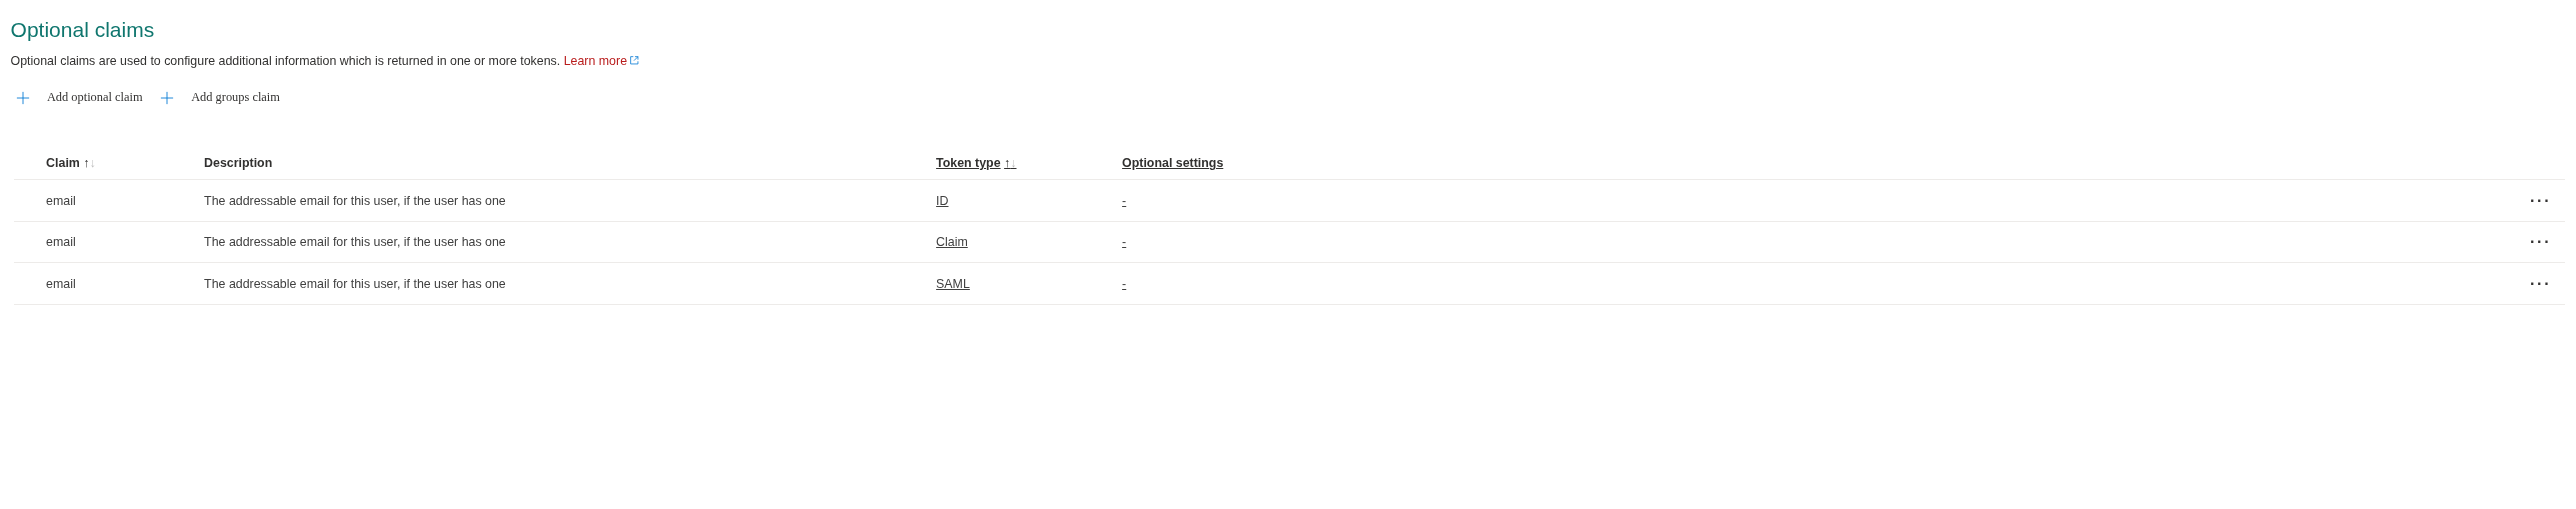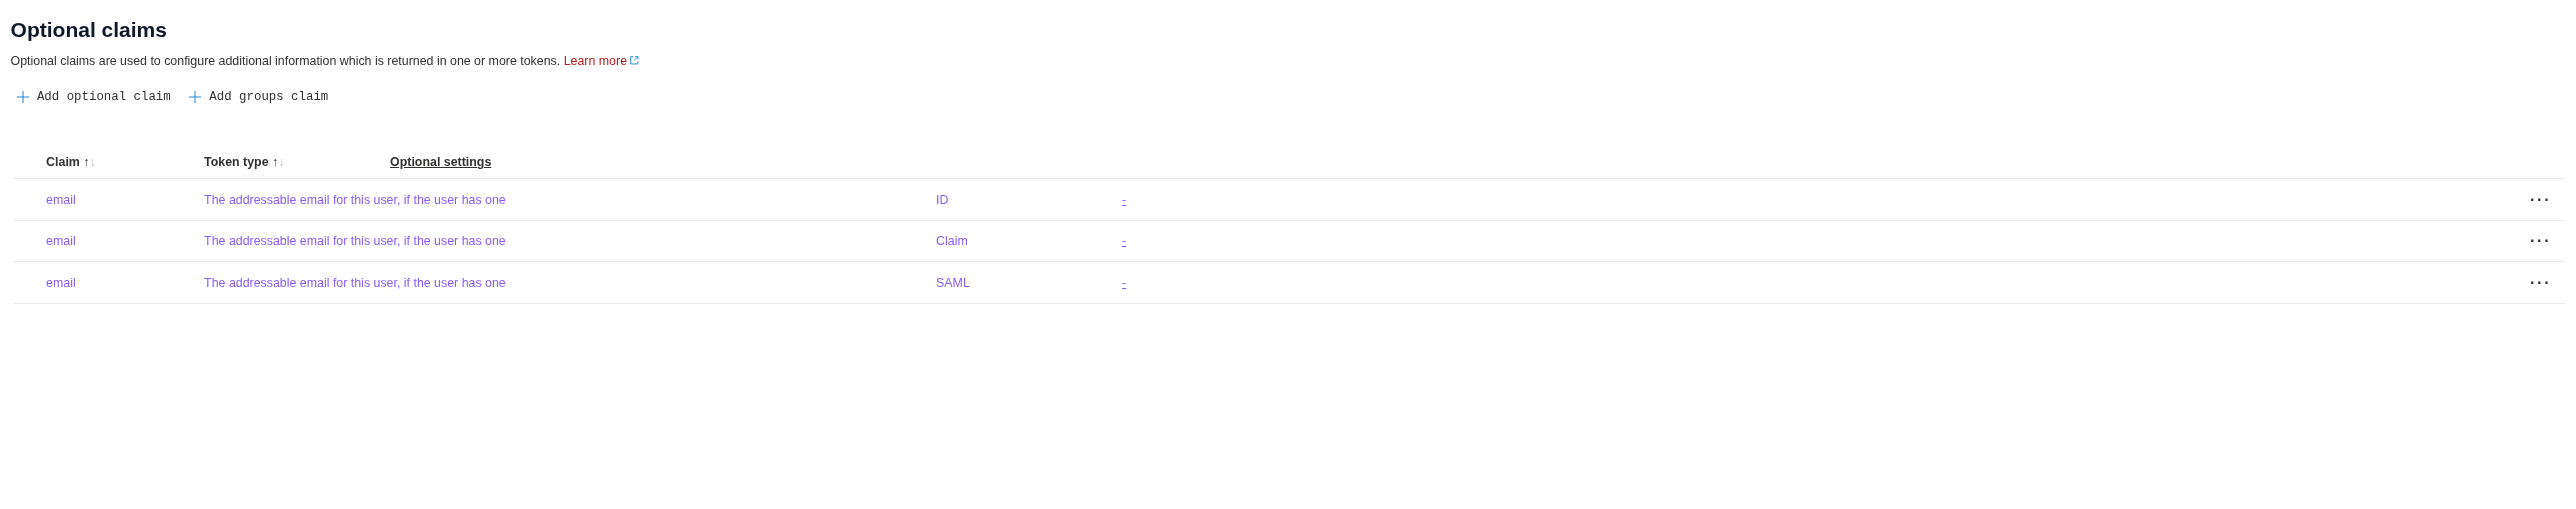--- a/index.html
+++ b/index.html
@@ -9,22 +9,22 @@
     }
     body {
       font-family: "Segoe UI", -apple-system, BlinkMacSystemFont, sans-serif;
       background: #ffffff;
       color: #323130;
       font-size: 12.4px;
       padding: 17.7px 10.6px;
     }
     .page-title {
       font-size: 21px;
-      font-weight: 700;
-      color: #0f172a;
+      font-weight: 400;
+      color: #0f766e;
       margin-bottom: 12.4px;
     }
     .description {
       font-size: 12.4px;
       color: #323130;
       margin-bottom: 17.7px;
     }
     .learn-more-link {
       color: #b91c1c;
       text-decoration: none;
@@ -37,27 +37,27 @@
     }
     .actions-row {
       display: flex;
       gap: 14px;
       margin-bottom: 39px;
       padding-left: 3.5px;
     }
     .action-button {
       display: inline-flex;
       align-items: center;
-      gap: 7px;
+      gap: 17px;
       background: transparent;
       border: none;
       color: #323130;
       font-size: 12.4px;
       cursor: pointer;
-      font-family: Liberation Mono, monospace;
+      font-family: Liberation Serif, serif;
       padding: 3.5px 1.8px;
     }
     .plus-icon svg {
       display: block;
     }
     .table-wrapper {
       width: 100%;
       padding-left: 3.5px;
     }
     .table-header {
@@ -78,20 +78,21 @@
       padding-left: 32px;
       padding-right: 7px;
     }
     .col-description {
       flex: 0 0 732px;
       padding-right: 7px;
     }
     .col-token-type {
       flex: 0 0 186px;
       padding-right: 7px;
+      text-decoration: underline;
     }
     .col-optional-settings {
       flex: 0 0 186px;
       padding-right: 7px;
       text-decoration: underline;
     }
     .col-actions {
       flex: 1;
       display: flex;
       justify-content: flex-end;
@@ -109,21 +110,21 @@
       align-items: center;
     }
     .sort-icon .primary {
       color: #323130;
     }
     .sort-icon .secondary {
       color: #bdbdbd;
     }
     .td {
       font-weight: 400;
-      color: #8b5cf6;
+      color: #404040;
     }
     .more-button {
       background: transparent;
       border: none;
       cursor: pointer;
       padding: 3.5px 5.3px;
       color: #323130;
       font-family: inherit;
     }
     .more-dots {
@@ -167,20 +168,23 @@
 
 <div class="table-wrapper">
   <div class="table-header">
     <div class="col-claim th">
       <span>Claim</span>
       <span class="sort-icon">
         <span class="primary">↑</span>
           <span class="secondary">↓</span>
       </span>
     </div>
+    <div class="col-description th">
+      <span>Description</span>
+    </div>
     <div class="col-token-type th">
       <span>Token type</span>
       <span class="sort-icon">
         <span class="primary">↑</span>
           <span class="secondary">↓</span>
       </span>
     </div>
     <div class="col-optional-settings th">
       <span>Optional settings</span>
     </div>

